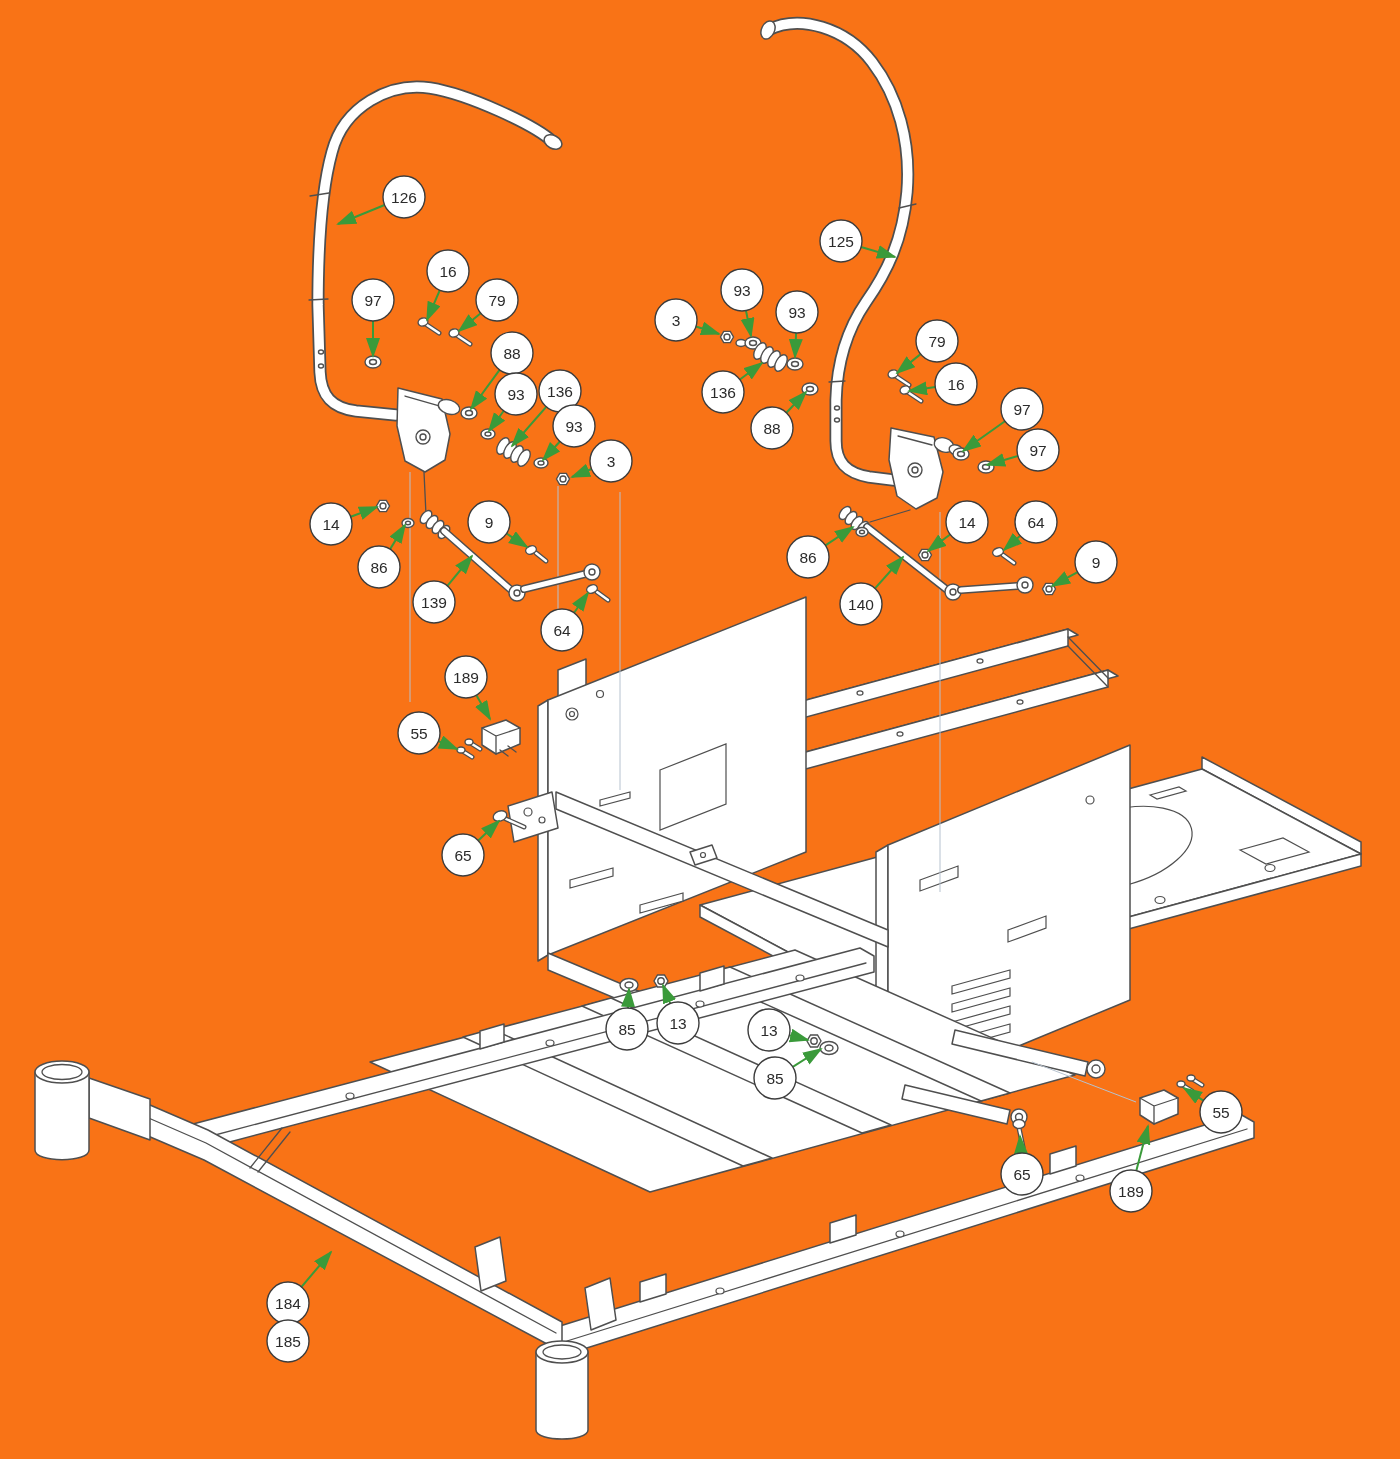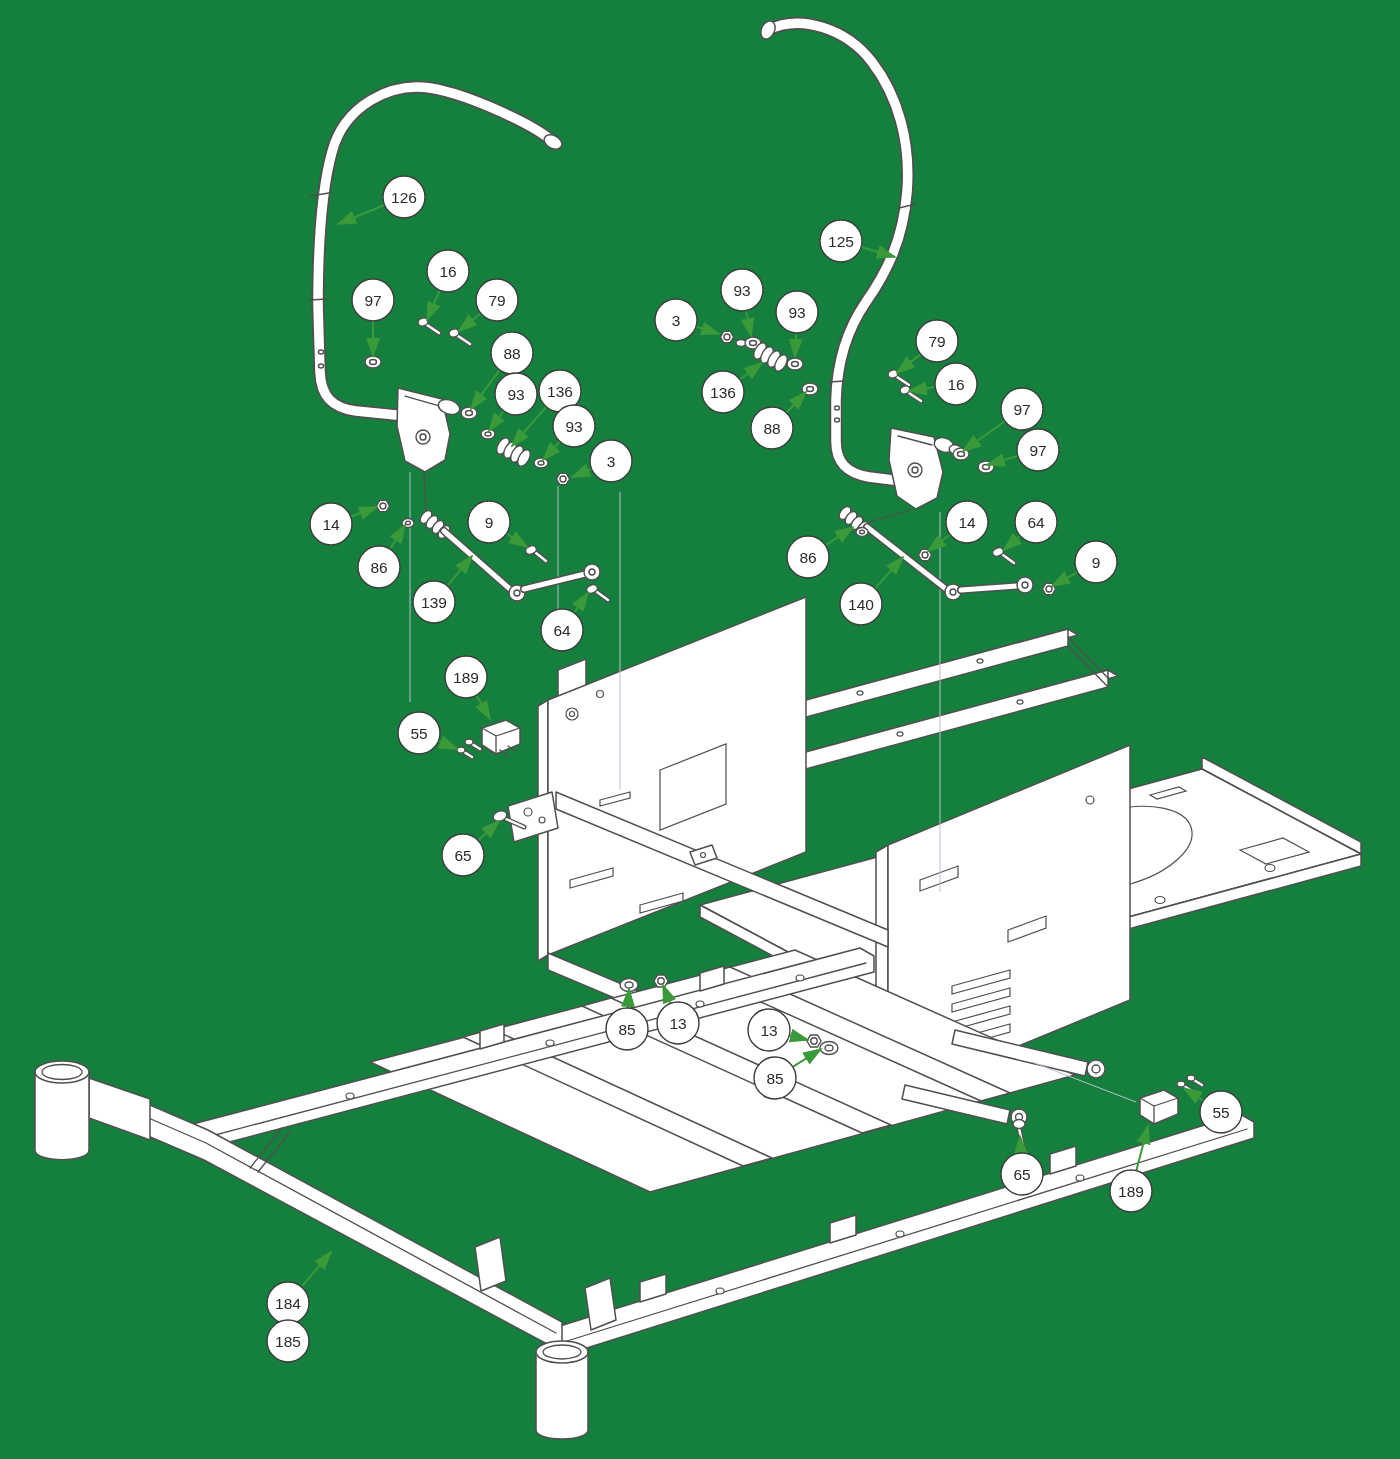--- a/index.html
+++ b/index.html
@@ -1,16 +1,16 @@
 <!DOCTYPE html>
 <html><head>
 <meta charset="utf-8">
 <style>
   html,body{margin:0;padding:0;background:#ffffff;}
-  .stage{position:relative;width:1400px;height:1459px;background:#15803d;overflow:hidden;
+  .stage{position:relative;width:1400px;height:1459px;background:#f97316;overflow:hidden;
          font-family:"Liberation Sans",sans-serif;}
   svg{position:absolute;left:0;top:0;}
   .plate{fill:#ffffff;stroke:#4f4f4f;stroke-width:1.5;stroke-linejoin:round;}
   .thin{fill:none;stroke:#4f4f4f;stroke-width:1.3;stroke-linecap:round;stroke-linejoin:round;}
   .hole{fill:#ffffff;stroke:#4f4f4f;stroke-width:1.2;}
   .hw{fill:#ffffff;stroke:#4f4f4f;stroke-width:1.4;}
   .tube-o{fill:none;stroke:#4f4f4f;stroke-width:13;stroke-linecap:round;stroke-linejoin:round;}
   .tube-i{fill:none;stroke:#ffffff;stroke-width:9.5;stroke-linecap:round;stroke-linejoin:round;}
   .rod-o{fill:none;stroke:#4f4f4f;stroke-width:8;stroke-linecap:round;}
   .rod-i{fill:none;stroke:#ffffff;stroke-width:5;stroke-linecap:round;}

